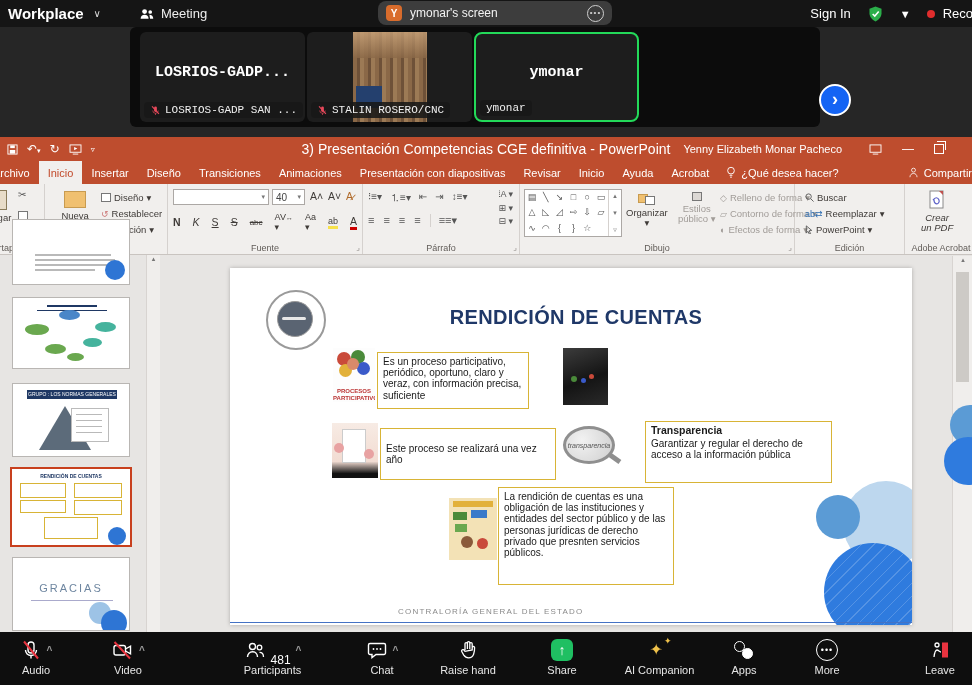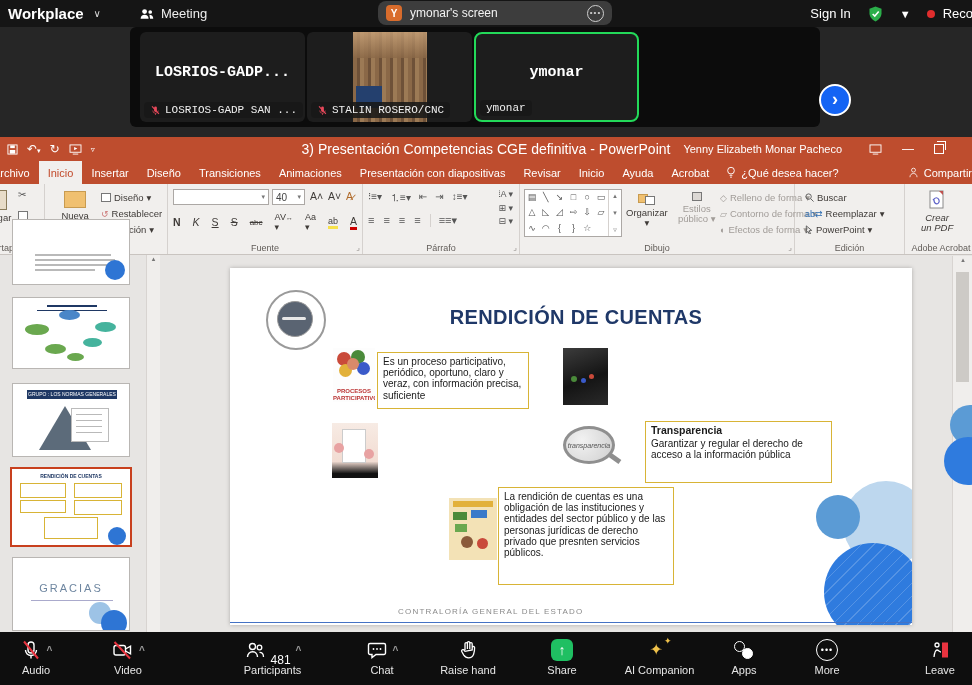--- a/index.html
+++ b/index.html
@@ -514,20 +514,21 @@
           <span class="blob" style="left:8px;top:28px;width:6px;height:6px;background:#4a8a3a;"></span>
           <span class="blob" style="left:18px;top:30px;width:5px;height:5px;background:#3a5ac9;"></span>
           <span class="blob" style="left:26px;top:26px;width:5px;height:5px;background:#c94a3a;"></span>
         </div>
 
         <div class="simg img-clip" style="left:102px;top:155px;width:46px;height:55px;">
           <span style="position:absolute;left:10px;top:6px;width:22px;height:32px;background:#fff;border:1px solid #ccc;"></span>
           <span class="blob" style="left:2px;top:20px;width:10px;height:10px;background:#e8a2a2;"></span>
           <span class="blob" style="left:32px;top:26px;width:10px;height:10px;background:#e8a2a2;"></span>
         </div>
+        <div class="ybox" style="left:150px;top:160px;width:176px;height:52px;display:flex;align-items:center;">Este proceso se realizará una vez año</div>
 
         <div class="magnifier" style="left:333px;top:158px;">
           <div class="mag-lens">
               <span class="mag-word">transparencia</span>
             </div>
           <div class="mag-handle"></div>
         </div>
         <div class="ybox" style="left:415px;top:153px;width:187px;height:62px;">
           <b>Transparencia</b>
           <span>Garantizar y regular el derecho de acceso a la información pública</span>

